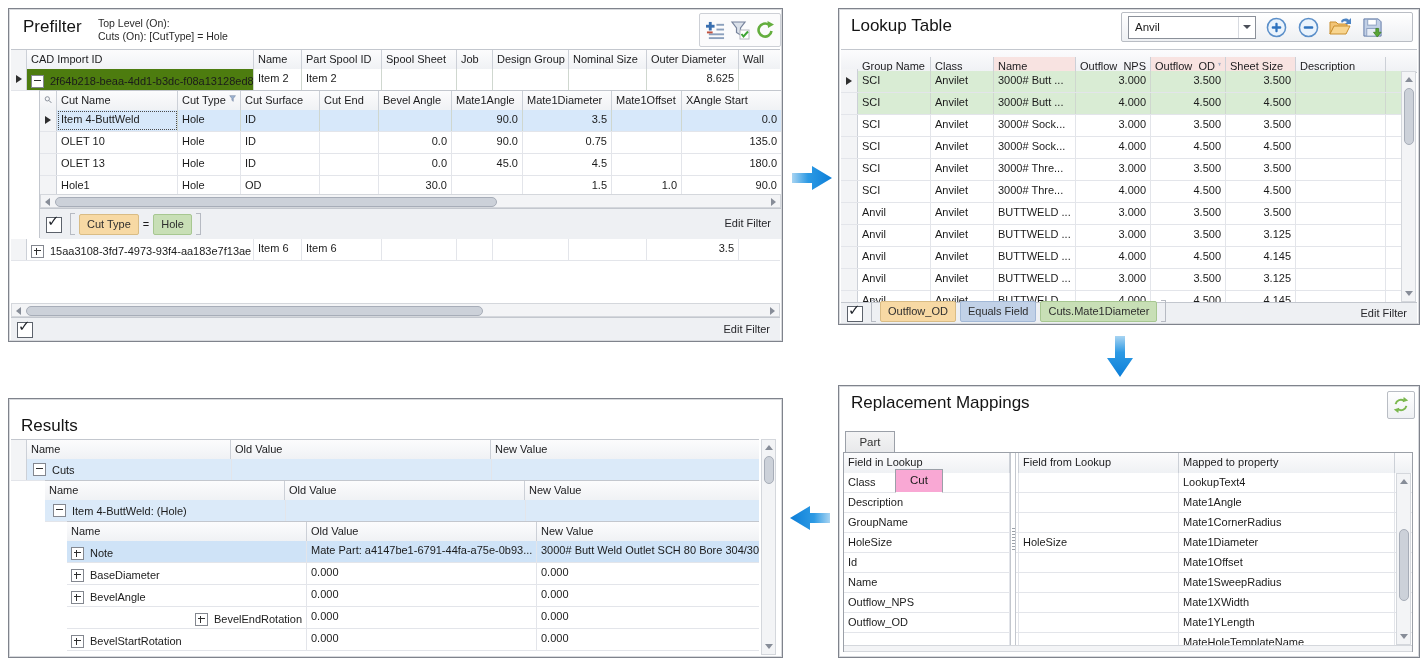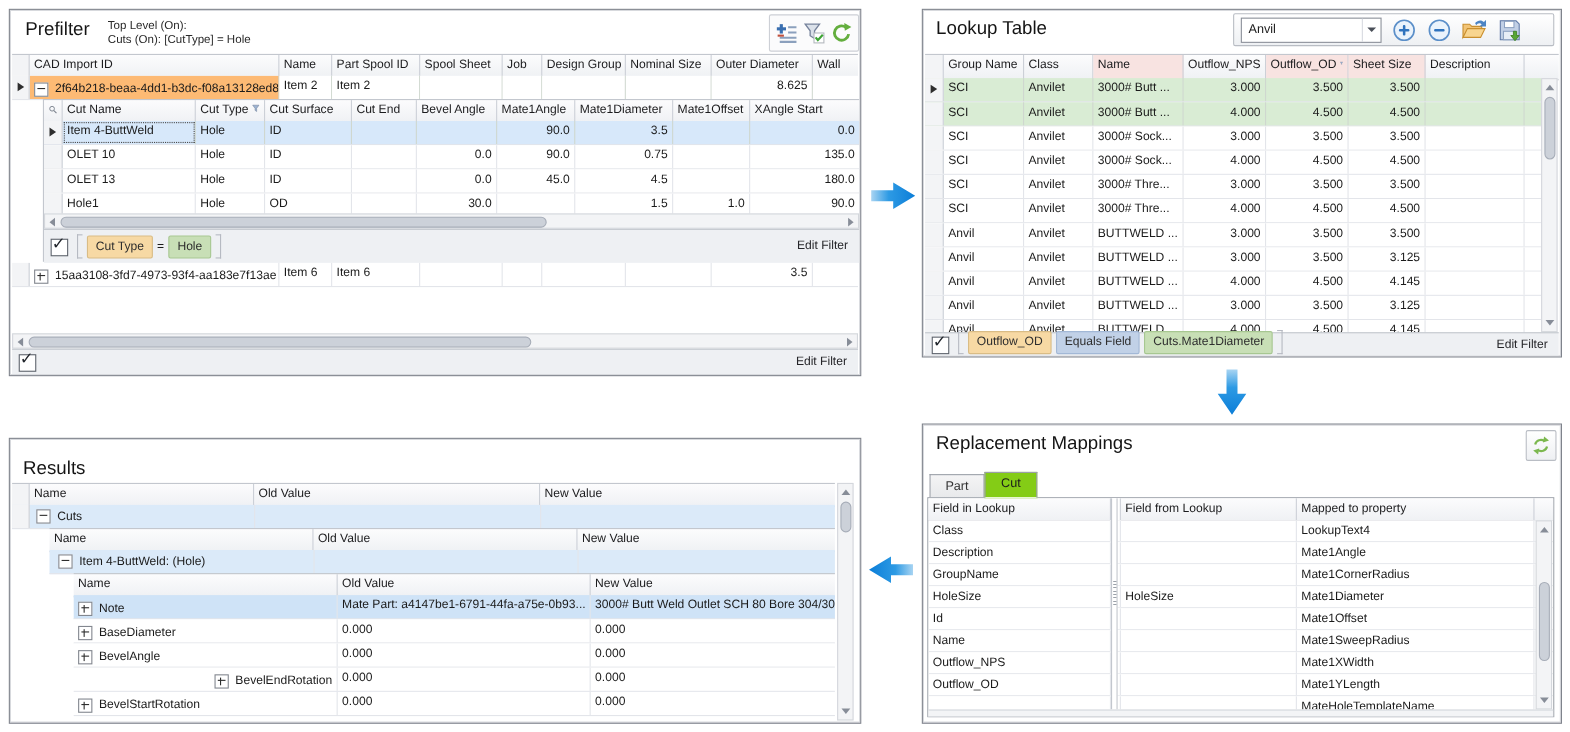--- a/index.html
+++ b/index.html
@@ -62,21 +62,21 @@
   .thumb-v{position:absolute;left:2px;width:8px;background:#ccd1d9;border:1px solid #a7adb8;border-radius:5px;}
   .sarrow{position:absolute;width:0;height:0;}
   .sa-left{border-top:4px solid transparent;border-bottom:4px solid transparent;border-right:5px solid #878d98;}
   .sa-right{border-top:4px solid transparent;border-bottom:4px solid transparent;border-left:5px solid #878d98;}
   .sa-up{border-left:4px solid transparent;border-right:4px solid transparent;border-bottom:5px solid #878d98;}
   .sa-down{border-left:4px solid transparent;border-right:4px solid transparent;border-top:5px solid #878d98;}
 
   
   .tab{position:absolute;font-size:11.5px;text-align:center;box-sizing:border-box;padding-top:4px;}
   .tab.inactive{background:linear-gradient(#f4f4f5,#e8e9eb);border:1px solid #9ba0a8;border-bottom:none;color:#333;}
-  .tab.active{background:#84cc16;border:1px solid #9ba0a8;border-bottom:1px solid #fff;z-index:2;}
+  .tab.active{background:#f9a8d4;border:1px solid #9ba0a8;border-bottom:1px solid #fff;z-index:2;margin-top:40px;}
 
   
   .r-blue{background:#dbeaf9;}
   .r-selected{background:#cfe3f7;}
   .rrow{position:absolute;border-bottom:1px solid #e3e5ea;font-size:11px;display:flex;align-items:center;}
   .vline{position:absolute;width:1px;background:#e3e5ea;}
   .splitter{position:absolute;background:#fff;border-left:1px solid #c3c7ce;border-right:1px solid #c3c7ce;}
   .grip{position:absolute;left:1px;width:3px;height:22px;background:repeating-linear-gradient(#9aa0a8 0 1px,transparent 1px 3px);}
   .focus-dotted{outline:1px dotted #4a4a4a;outline-offset:-2px;}
   .clip-bottom{overflow:hidden;}
@@ -130,21 +130,21 @@
       <div class="hcell" style="width:75px;">Spool Sheet</div>
       <div class="hcell" style="width:36px;">Job</div>
       <div class="hcell" style="width:76px;">Design Group</div>
       <div class="hcell" style="width:78px;">Nominal Size</div>
       <div class="hcell" style="width:92px;">Outer Diameter</div>
       <div class="hcell" style="flex:1;border-right:none;">Wall</div>
     </div>
 
     <div class="grow sel" style="position:absolute;left:2px;top:60px;width:769px;height:21px;background:#fff;">
       <div class="ind" style="width:16px;"></div>
-      <div class="gcell" style="width:227px;display:flex;align-items:center;background:#fdba74;">
+      <div class="gcell" style="width:227px;display:flex;align-items:center;background:#4d7c0f;">
         <span class="xp"></span>
         <span>2f64b218-beaa-4dd1-b3dc-f08a13128ed8</span>
       </div>
       <div class="gcell" style="width:48px;background:#fff;">Item 2</div>
       <div class="gcell" style="width:80px;background:#fff;">Item 2</div>
       <div class="gcell" style="width:75px;background:#fff;"></div>
       <div class="gcell" style="width:36px;background:#fff;"></div>
       <div class="gcell" style="width:76px;background:#fff;"></div>
       <div class="gcell" style="width:78px;background:#fff;"></div>
       <div class="gcell num" style="width:92px;background:#fff;">8.625</div>
@@ -306,21 +306,21 @@
       <div class="tbtn">
         <svg width="21" height="21" viewBox="0 0 22 22">
           <path d="M2 2 h15 l3 3 v15 H2 Z" fill="#c2d0e6" stroke="#5e77a5"></path>
           <rect x="6" y="2.5" width="9" height="6" fill="#fff" stroke="#8ca0c0"></rect>
           <rect x="5" y="12" width="11" height="8" fill="#e7edf6" stroke="#8ca0c0"></rect>
           <path d="M14.5 12 v4 h-2.5 l4 5 4-5 h-2.5 v-4 Z" fill="#58a636" stroke="#3e7f22" stroke-width="0.8"></path>
         </svg>
       </div>
     </div>
 
-    <div class="ghead" style="left:2px;top:40px;width:576px;height:22px;">
+    <div class="ghead" style="left:2px;top:40px;width:576px;height:22px;align-items:flex-end;">
       <div class="hcell ind" style="width:17px;"></div>
       <div class="hcell" style="width:73px;">Group Name</div>
       <div class="hcell" style="width:63px;">Class</div>
       <div class="hcell pink" style="width:82px;">Name</div>
       <div class="hcell" style="width:75px;">Outflow_NPS</div>
       <div class="hcell pink" style="width:75px;justify-content:space-between;">
         <span>Outflow_OD</span>
         <svg width="9" height="9" viewBox="0 0 10 10">
             <path d="M1 1 h8 L6 5 v4 L4 7.5 V5 Z" fill="#9db3d2" stroke="#6f7f99" stroke-width="0.7"></path>
           </svg>

